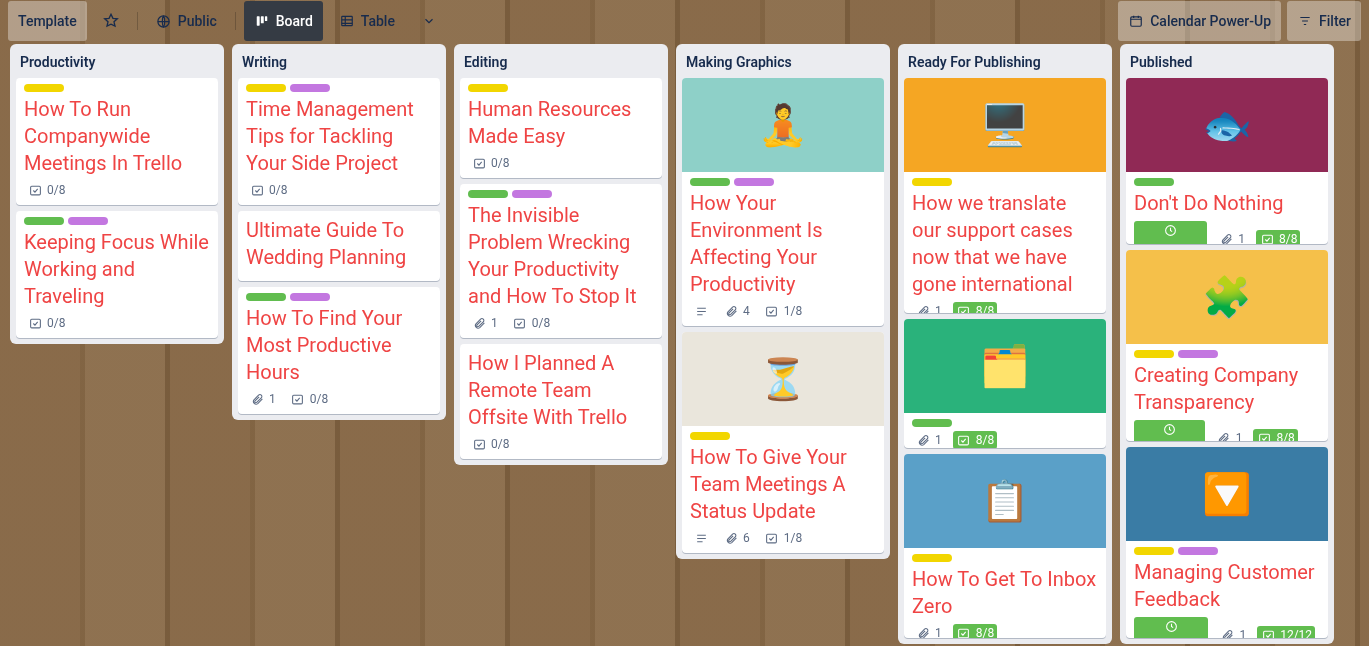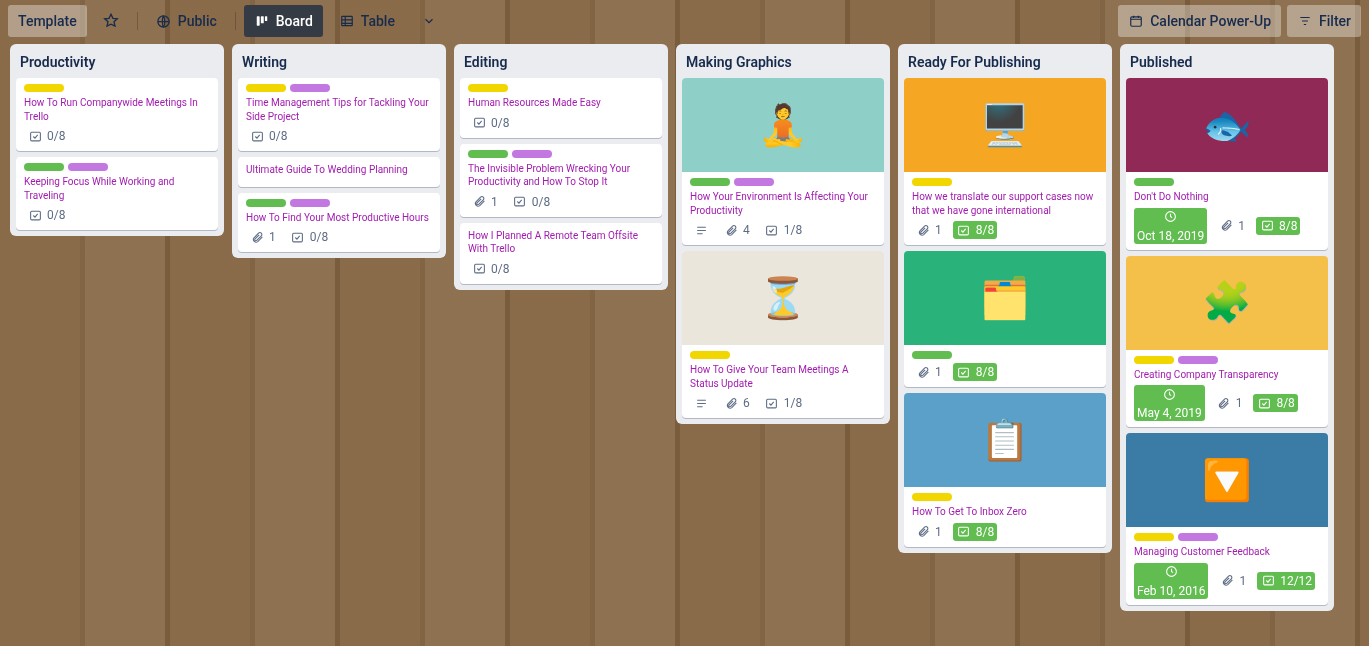--- a/index.html
+++ b/index.html
@@ -7,21 +7,21 @@
 body {
   background: linear-gradient(rgba(80,60,40,.35), rgba(80,60,40,.35)),
     repeating-linear-gradient(90deg, #a8845c 0 80px, #9c7a52 80px 85px, #b08e66 85px 165px, #8f6e48 165px 170px);
   position: relative;
 }
 .topbar {
   height: 42px; display: flex; align-items: center; padding: 0 8px; gap: 6px;
 }
 .board-title { font-size: 18px; font-weight: 700; color: #172b4d; padding: 2px 6px; }
 .btn {
-  display: inline-flex; align-items: center; height: 32px; padding: 0 10px; border-radius: 3px;
+  display: inline-flex; align-items: center; height: 40px; padding: 0 10px; border-radius: 3px;
   background: rgba(255,255,255,0.35); color: #172b4d; font-size: 14px; font-weight: 500; cursor: pointer; gap: 6px;
 }
 .btn.dark { background: #353b44; color: #ffffff; }
 .btn.plain { background: transparent; }
 .spacer { flex: 1; }
 .icon { display: inline-flex; align-items: center; justify-content: center; width: 16px; height: 16px; }
 .board-area {
   display: flex; gap: 8px; padding: 2px 10px; align-items: flex-start; height: calc(100% - 42px); overflow: hidden;
 }
 .list {
@@ -34,21 +34,21 @@
 }
 .card-cover {
   width: 100%; height: 94px; display: flex; align-items: center; justify-content: center; font-size: 40px;
 }
 .card-body { padding: 6px 8px 6px; }
 .labels { display: flex; gap: 4px; margin-bottom: 4px; }
 .label { height: 8px; width: 40px; border-radius: 4px; }
 .yellow { background: #f2d600; }
 .green  { background: #61bd4f; }
 .purple { background: #c377e0; }
-.card-title { font-size: 10px; color: #a21caf; line-height: 1.35; margin-bottom: 4px; }
+.card-title { font-size: 20px; color: #ef4444; line-height: 1.35; margin-bottom: 4px; }
 .badges { display: flex; gap: 8px; align-items: center; flex-wrap: wrap; }
 .badge {
   display: inline-flex; align-items: center; gap: 4px; font-size: 12px; color: #5e6c84;
   padding: 1px 3px; border-radius: 3px;
 }
 .badge.complete { background: #61bd4f; color: #fff; }
 .badge.date { border: 1px solid rgba(9,30,66,.2); flex-direction: column; }
 .badge.date.done { background: #61bd4f; color: #fff; border: none; }
 svg { display: block; }
 </style>

